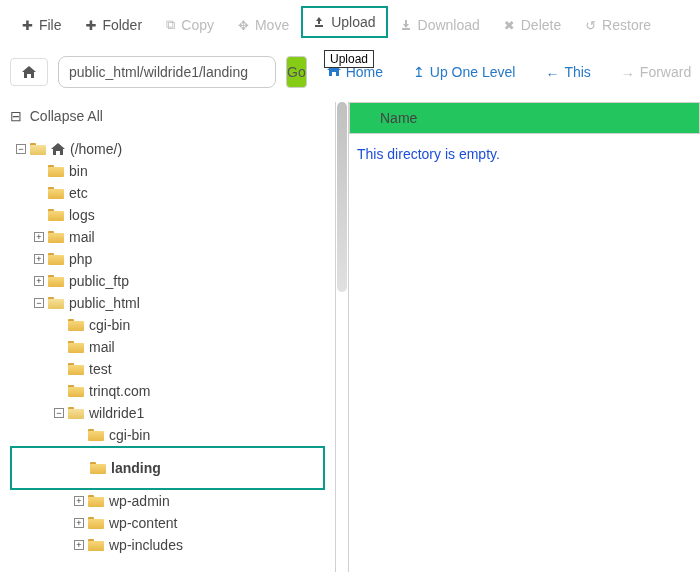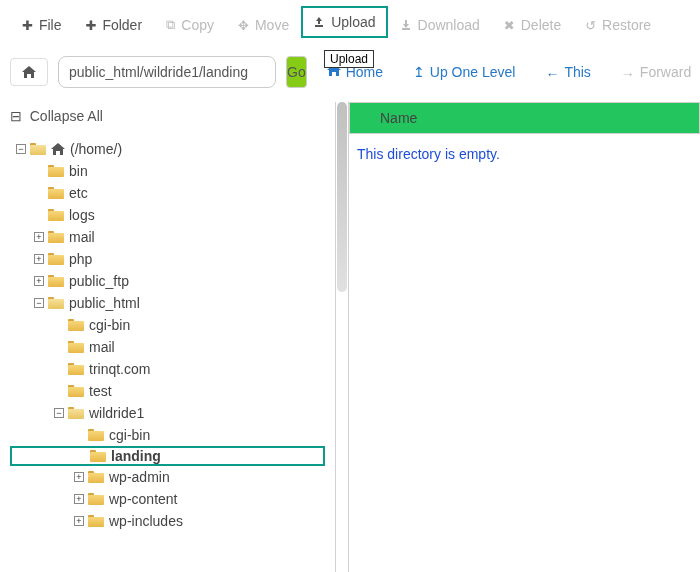--- a/index.html
+++ b/index.html
@@ -21,21 +21,21 @@
 .collapse{display:flex;align-items:center;gap:8px;color:#555;margin-bottom:14px}
 .tree{font-size:14px;color:#444}
 .node{display:flex;align-items:center;height:22px;white-space:nowrap}
 .tog{width:10px;height:10px;border:1px solid #888;font-size:9px;line-height:8px;text-align:center;margin-right:4px;color:#333;background:#fff}
 .sp{display:inline-block}
 .fld{width:16px;height:12px;margin-right:5px;position:relative}
 .fld::before{content:"";position:absolute;left:0;top:0;width:6px;height:3px;background:#d9a53a;border-radius:1px 1px 0 0}
 .fld::after{content:"";position:absolute;left:0;top:2px;width:16px;height:10px;background:linear-gradient(#f7d77a,#e8b848);border-radius:1px}
 .fld.open::after{background:linear-gradient(#f7e09a,#e8c560)}
 .hic{color:#555;margin-right:5px}
-.node.sel{border:2px solid #0a9b8a;padding:2px 4px;height:20px}
+.node.sel{border:2px solid #0a9b8a;padding:2px 4px;height:44px}
 .node.sel .lbl{font-weight:bold}
 .split{width:14px;background:#fff;border-left:1px solid #d0d0d0;border-right:1px solid #d0d0d0;position:relative}
 .split::before{content:"";position:absolute;left:1px;top:0;width:10px;height:190px;background:linear-gradient(#c0c0c0,#e0e0e0);border-radius:5px}
 .content{flex:1;overflow:hidden}
 .chdr{border:1px solid #d0d0d0;background:#22c55e;padding:7px 30px;color:#444}
 .empty{padding:12px 8px;color:#1d4ed8}
 svg{display:block}
 </style>
 </head>
 <body>
@@ -176,26 +176,26 @@
           <span class="lbl">cgi-bin</span>
         </div>
       <div class="node">
           <span class="sp" style="width:58px"></span>
           <span class="fld"></span>
           <span class="lbl">mail</span>
         </div>
       <div class="node">
           <span class="sp" style="width:58px"></span>
           <span class="fld"></span>
+          <span class="lbl">test</span>
+        </div>
+      <div class="node">
+          <span class="sp" style="width:58px"></span>
+          <span class="fld"></span>
           <span class="lbl">trinqt.com</span>
-        </div>
-      <div class="node">
-          <span class="sp" style="width:58px"></span>
-          <span class="fld"></span>
-          <span class="lbl">test</span>
         </div>
       <div class="node">
           <span class="sp" style="width:44px"></span>
           <span class="tog">−</span>
           <span class="fld open"></span>
           <span class="lbl">wildride1</span>
         </div>
       <div class="node">
           <span class="sp" style="width:78px"></span>
           <span class="fld"></span>

